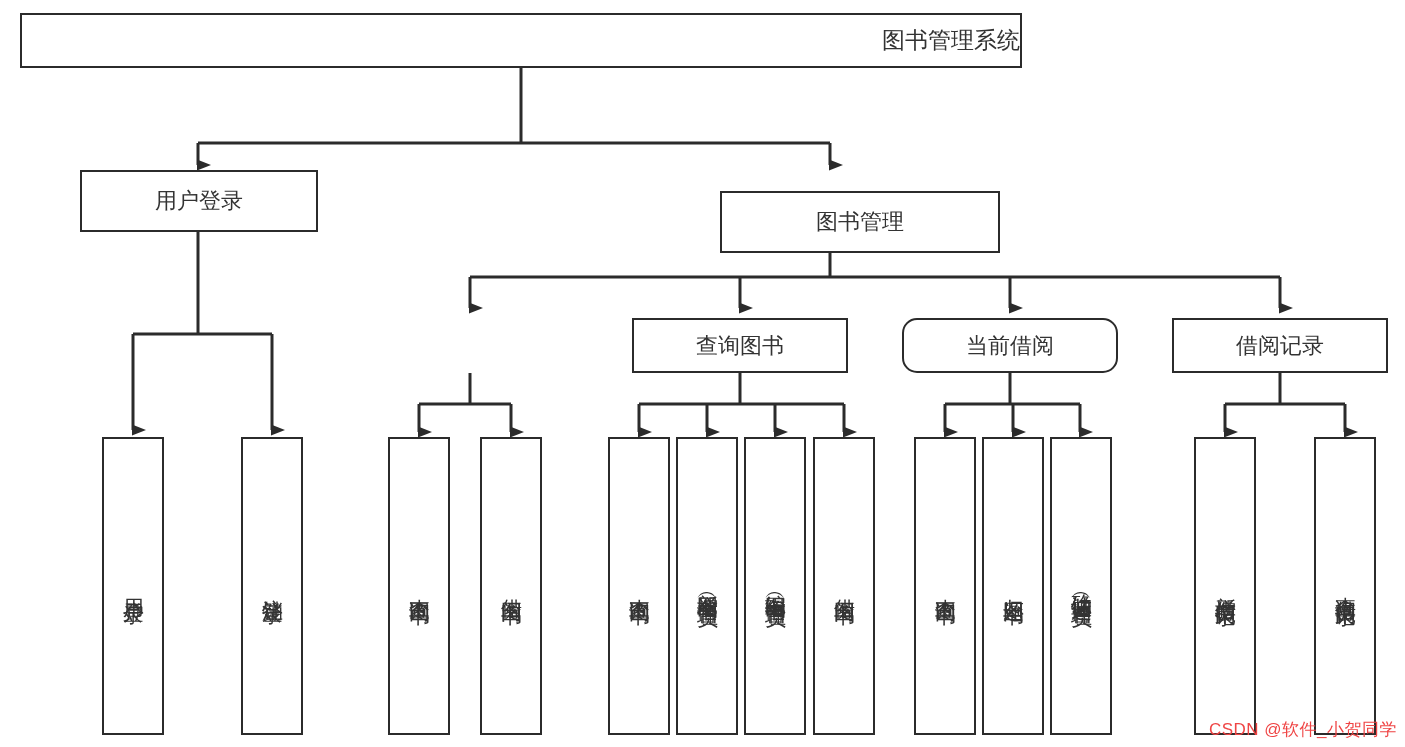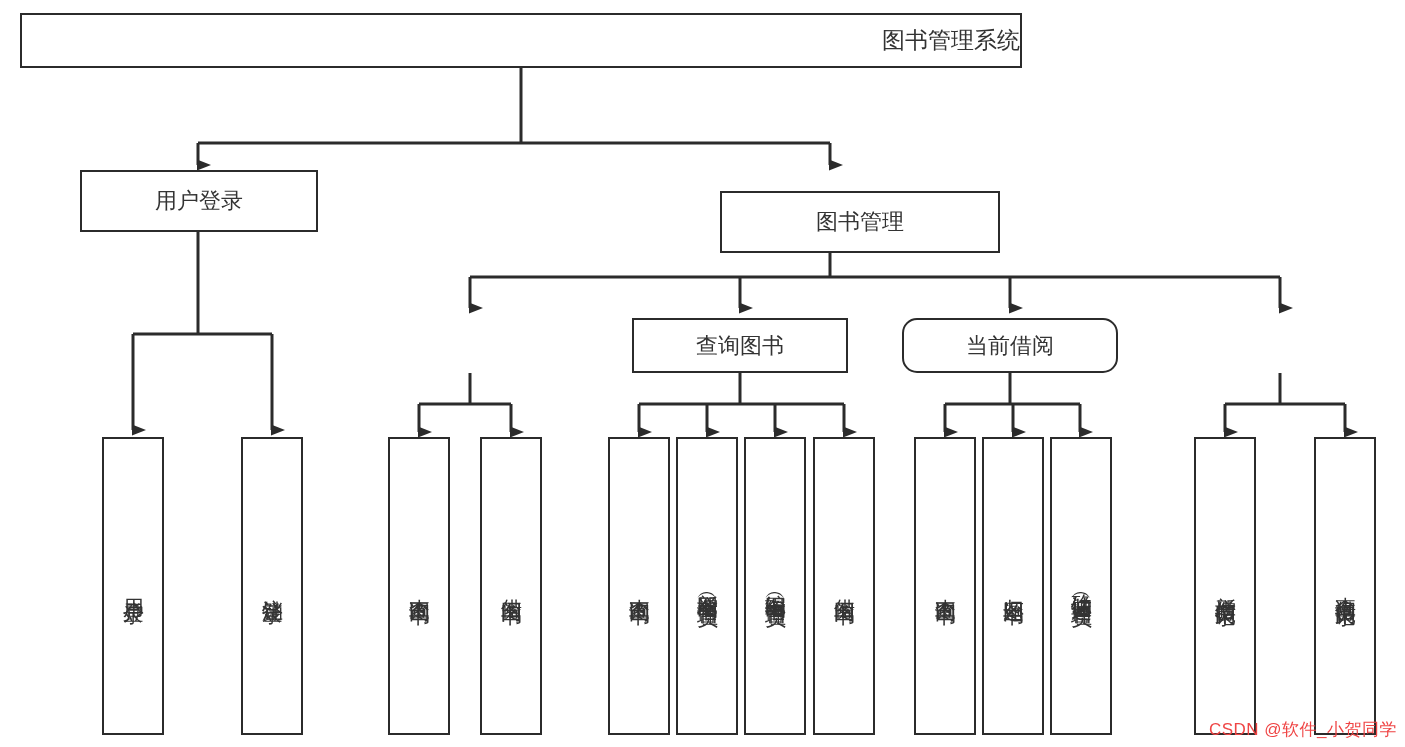--- a/index.html
+++ b/index.html
@@ -131,20 +131,23 @@
   <div class="node h" style="left:720px; top:170px; width:280px; height:62px;margin-top:21px;">
     <span>图书管理</span>
   </div>
 
   <div class="node h" style="left:632px; top:318px; width:216px; height:55px;">
     <span>查询图书</span>
   </div>
   <div class="node h" style="left:902px; top:318px; width:216px; height:55px;border-radius:15px;">
     <span>当前借阅</span>
   </div>
+  <div class="node h" style="left:1172px; top:318px; width:216px; height:55px;">
+    <span>借阅记录</span>
+  </div>
 
   <div class="node v" style="left:102px; top:437px; width:62px; height:298px;">
     <span class="vlabel">用户登录</span>
   </div>
   <div class="node v" style="left:241px; top:437px; width:62px; height:298px;">
     <span class="vlabel">注销登录</span>
   </div>
 
   <div class="node v" style="left:388px; top:437px; width:62px; height:298px;">
     <span class="vlabel">查询图书</span>

